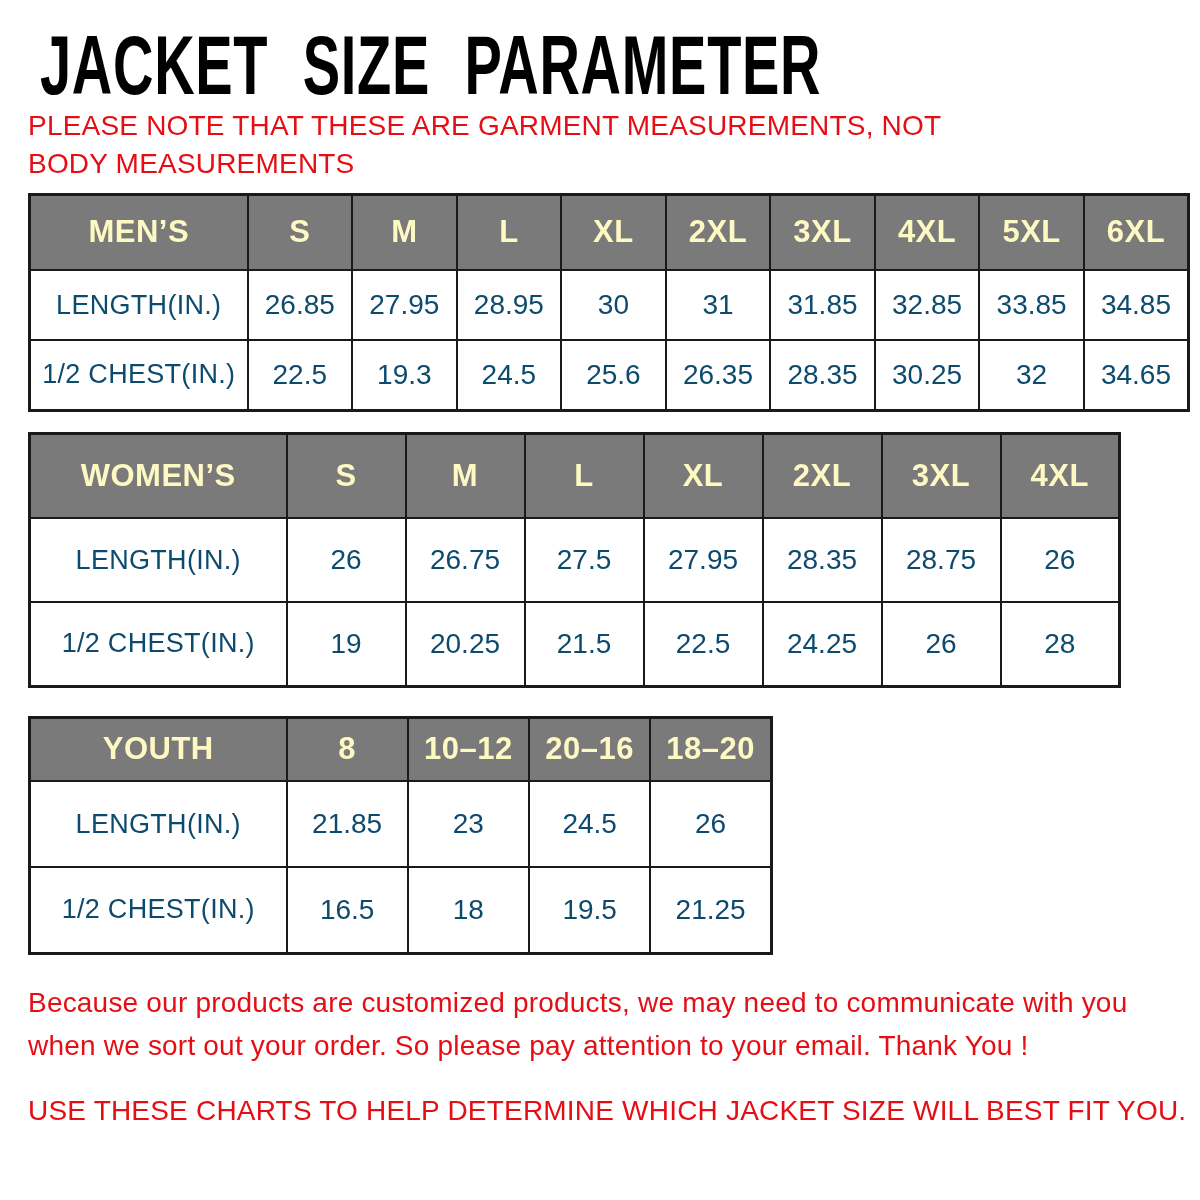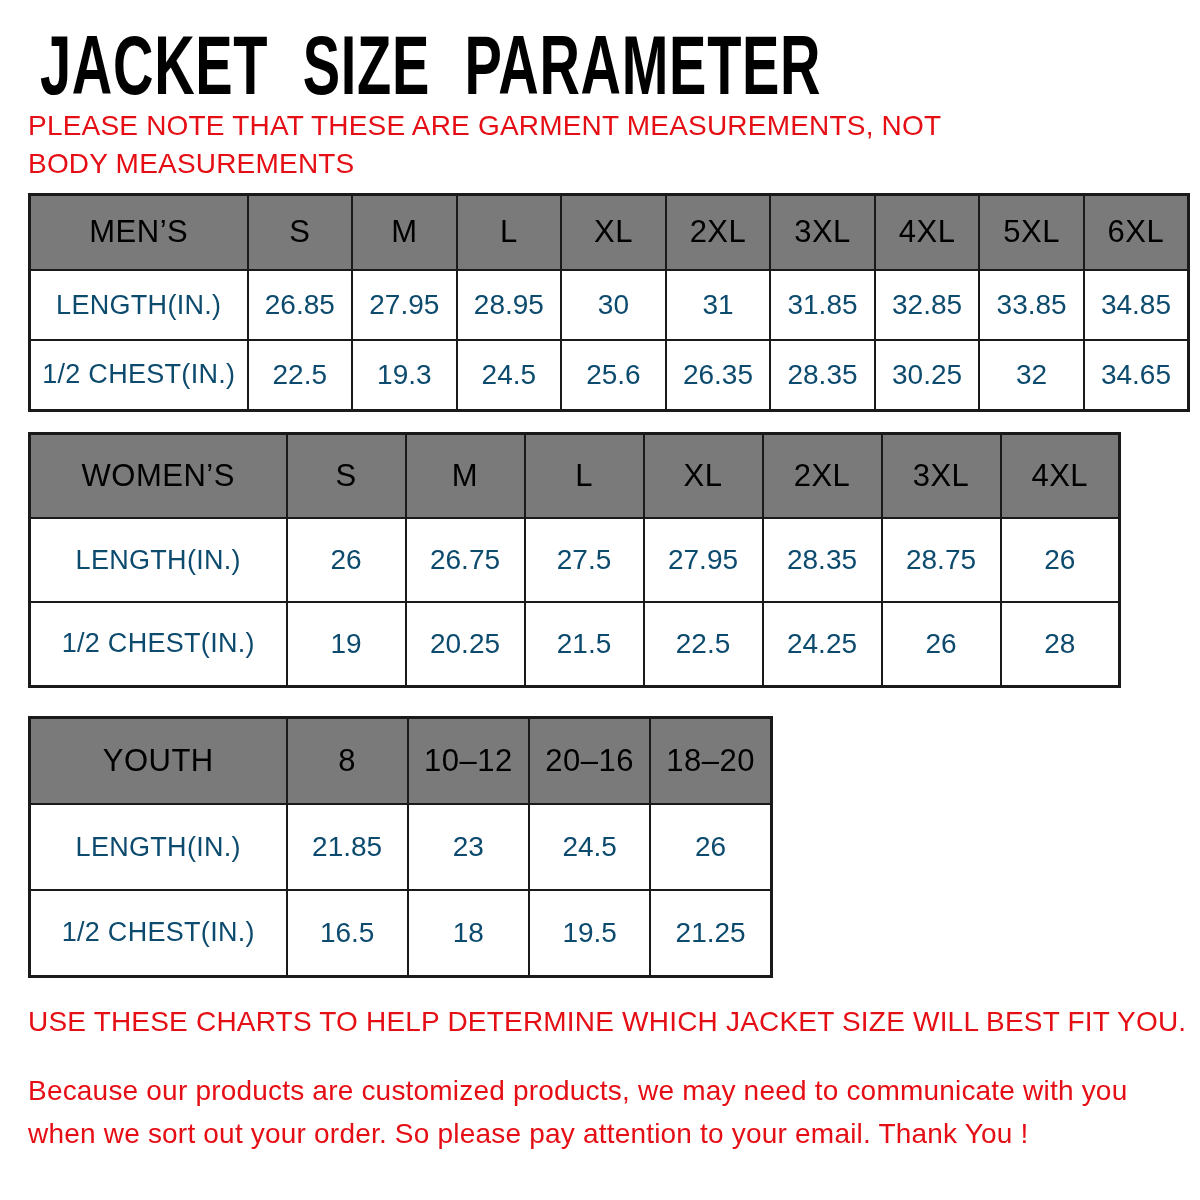--- a/index.html
+++ b/index.html
@@ -47,22 +47,22 @@
   }
   table.size-table th, table.size-table td {
     border: 2px solid var(--border-black, #1a1a1a);
     text-align: center;
     vertical-align: middle;
     padding: 0 4px;
     overflow: hidden;
   }
   table.size-table thead th {
     background: var(--header-gray, #7a7a7a);
-    color: #000000;
-    font-weight: normal;
+    color: #fef9c3;
+    font-weight: bold;
     font-size: 31px;
     letter-spacing: 0.5px;
   }
   table.size-table tbody td {
     color: #0c4a6e;
     font-size: 28px;
   }
   table.size-table tbody td:first-child {
     font-size: 27px;
     letter-spacing: 0.3px;
@@ -72,21 +72,21 @@
   table.mens thead th { height: 76px; }
   table.mens tbody td { height: 70px; }
   table.mens th:first-child { width: 218px; }
   
   table.womens { width: 1093px; margin-top: 20px; }
   table.womens thead th { height: 85px; }
   table.womens tbody td { height: 84px; }
   table.womens th:first-child { width: 257px; }
   
   table.youth { width: 745px; margin-top: 28px; }
-  table.youth thead th { height: 87px; text-align: center; }
+  table.youth thead th { height: 64px; text-align: center; }
   table.youth tbody td { height: 86px; }
   table.youth th:first-child { width: 257px; }
   
   .footer-note {
     margin-top: 26px;
     max-width: 1135px;
     font-size: 28px;
     line-height: 1.55;
     color: var(--accent-red, #e60e15);
     letter-spacing: 0.2px;
@@ -208,17 +208,17 @@
         <tr>
           <td>1/2 CHEST(IN.)</td>
           <td>16.5</td>
           <td>18</td>
           <td>19.5</td>
           <td>21.25</td>
         </tr>
       </tbody>
     </table>
 
+  <div class="footer-note">Because our products are customized products, we may need to communicate with you when we sort out your order. So please pay attention to your email. Thank You !</div>
+
   <div class="footer-note secondary">USE THESE CHARTS TO HELP DETERMINE WHICH JACKET SIZE WILL BEST FIT YOU.</div>
 
-  <div class="footer-note">Because our products are customized products, we may need to communicate with you when we sort out your order. So please pay attention to your email. Thank You !</div>
-
 </div>
 
 </body></html>

